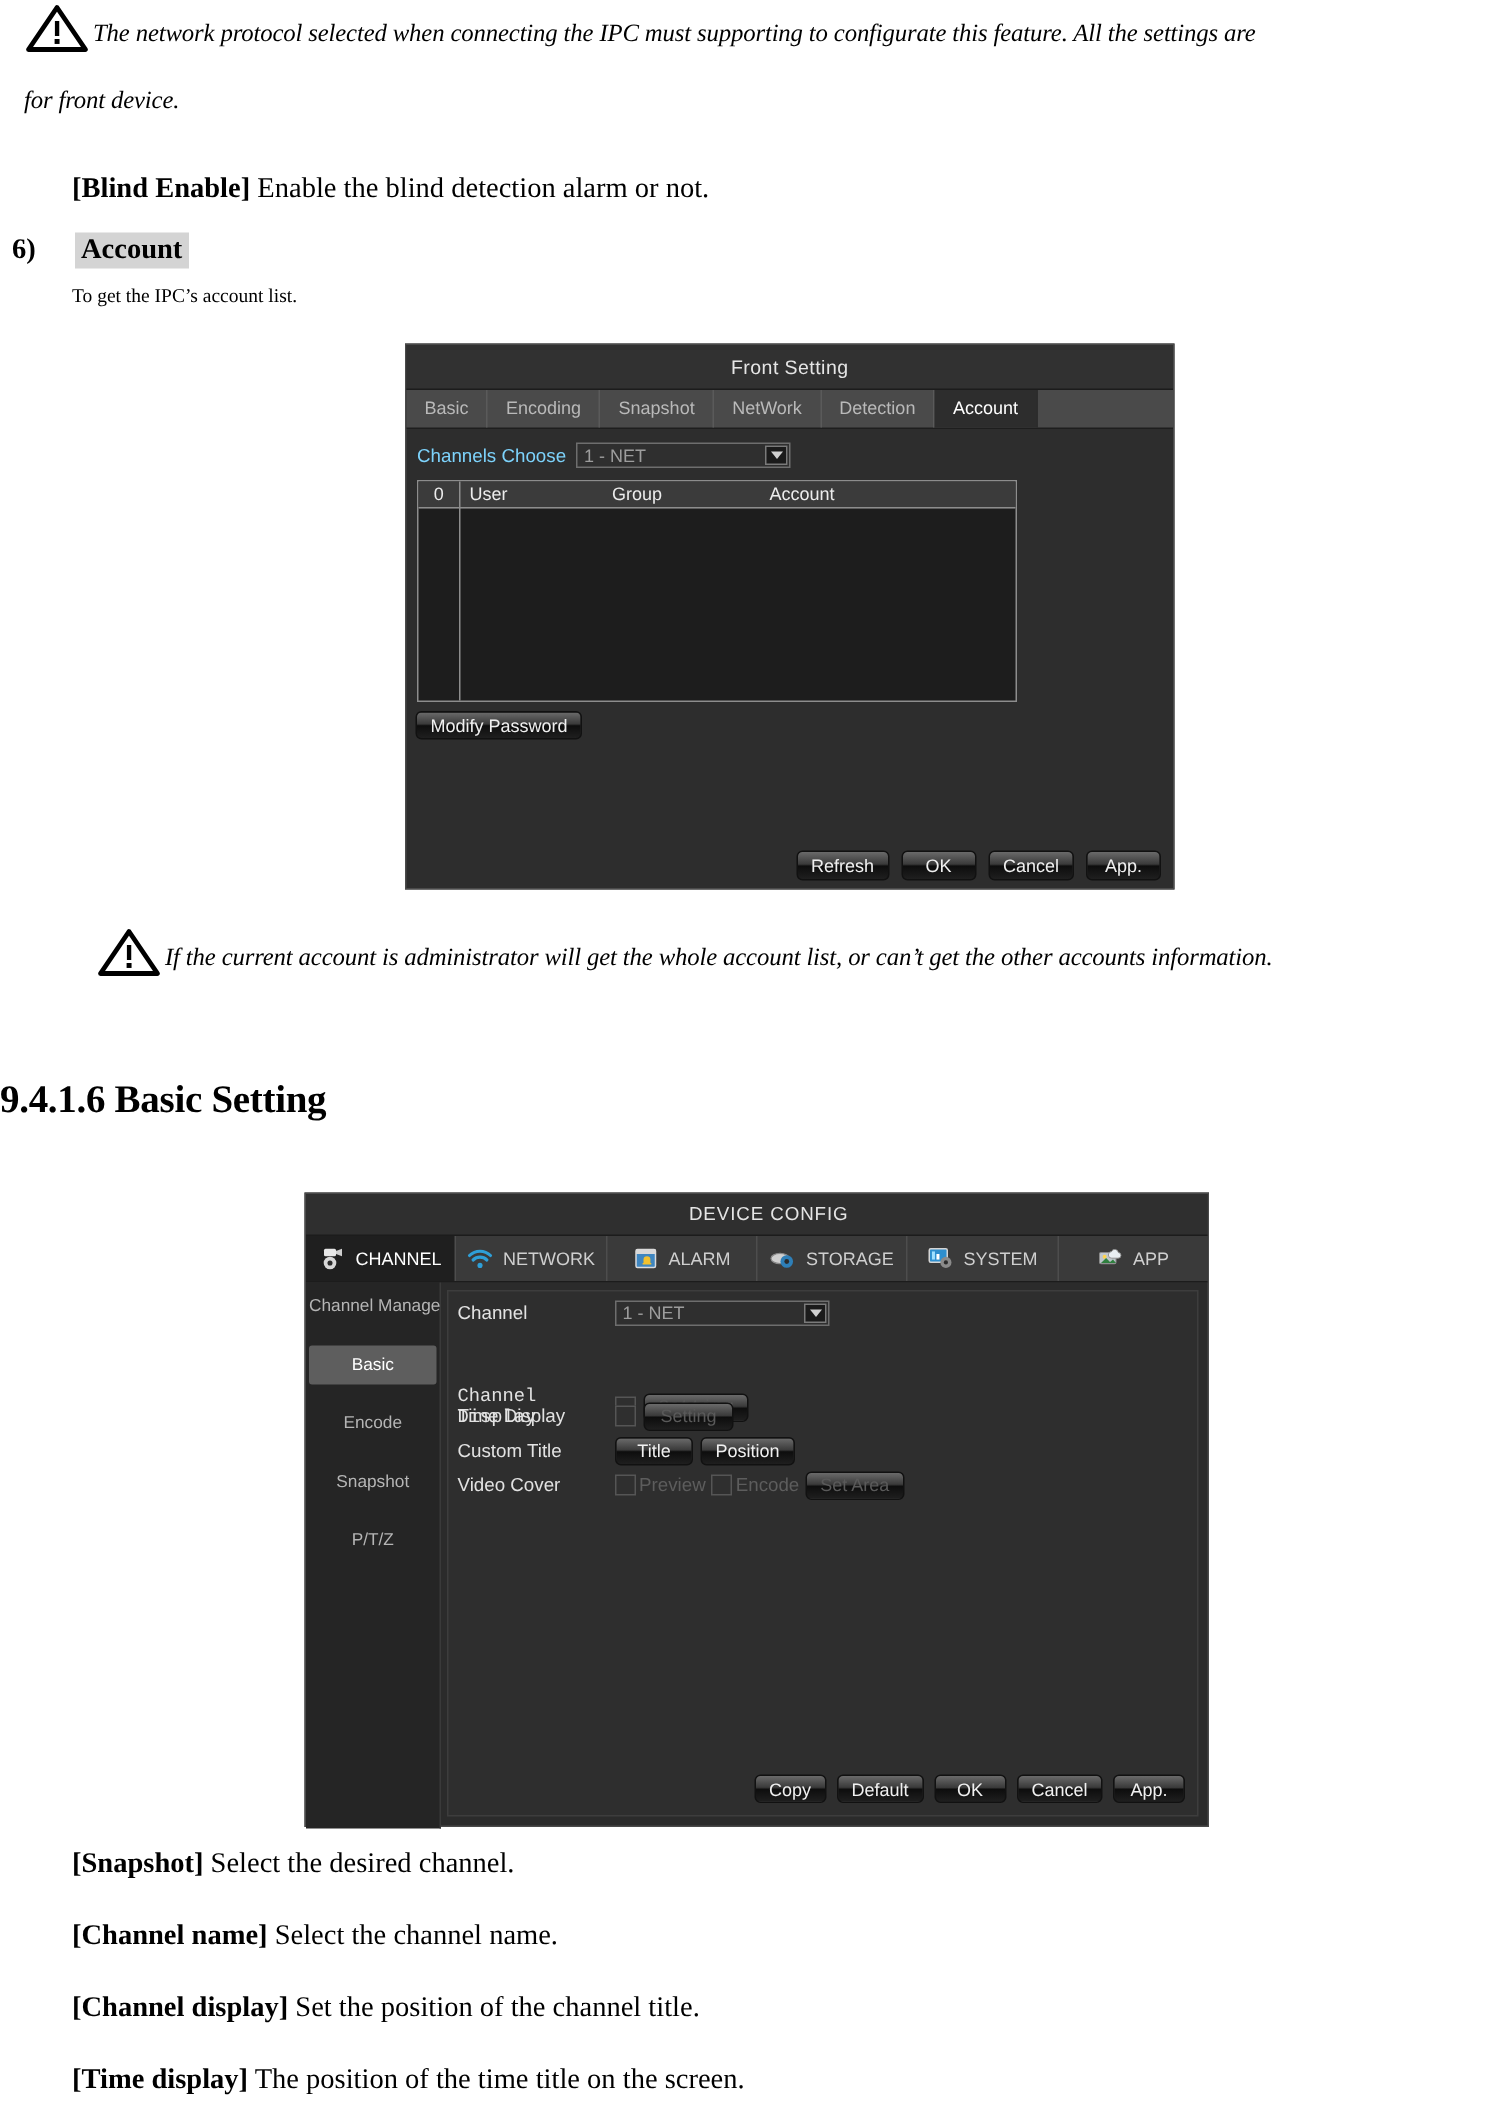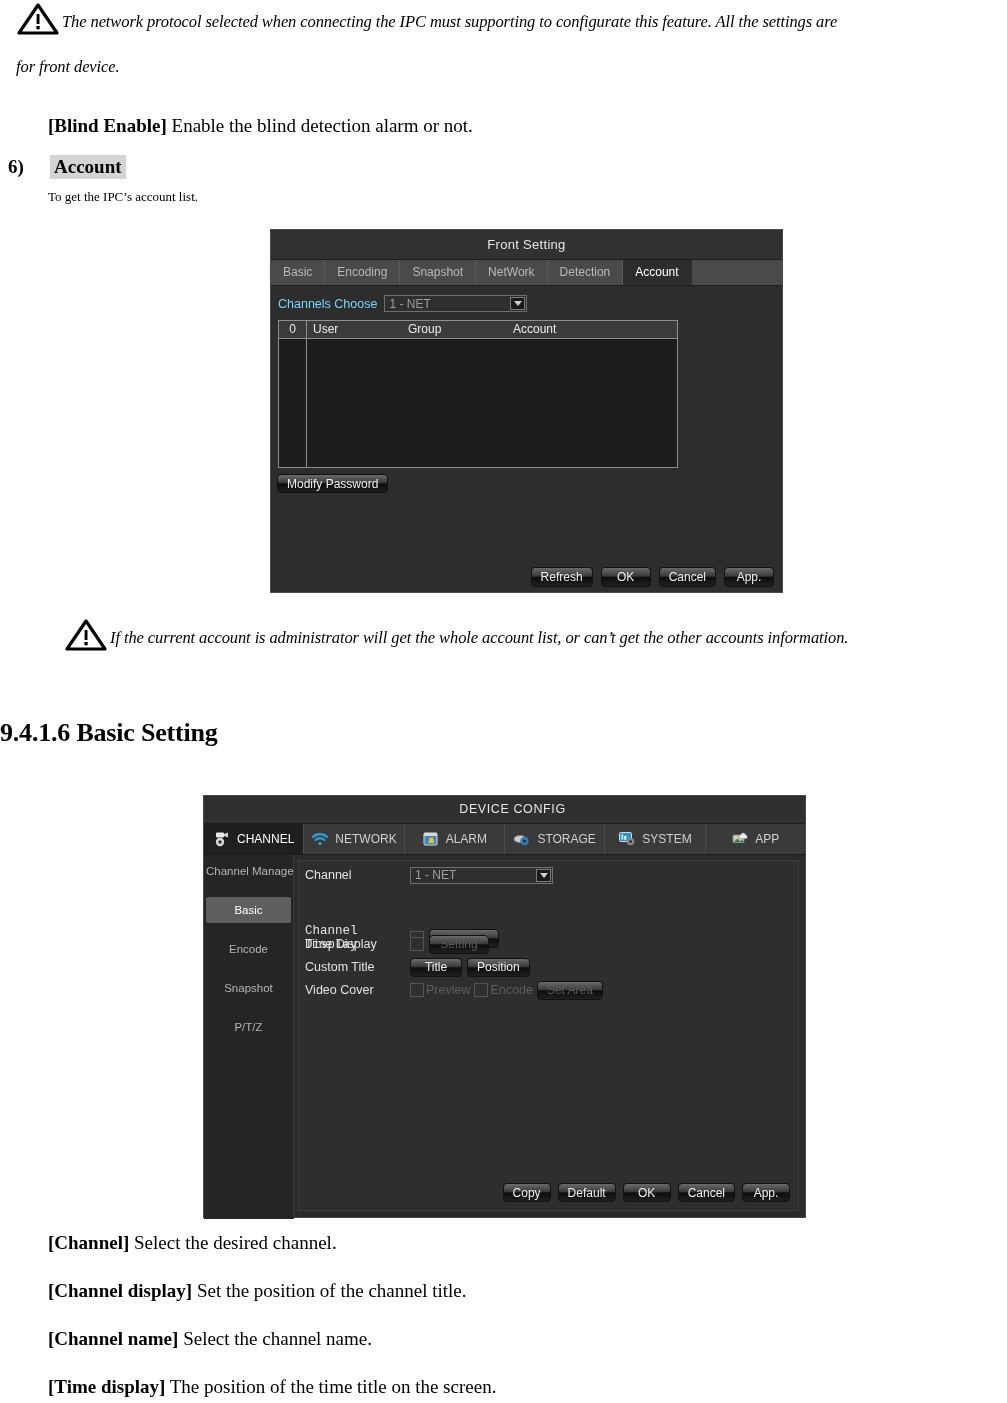--- a/index.html
+++ b/index.html
@@ -590,24 +590,24 @@
         <div class="btn">Cancel</div>
         <div class="btn">App.</div>
       </div>
 
     </div>
   </div>
 </div>
 
 <div class="tail-list">
   <p>
-    <b>[Channel]</b><span> Select the desired channel.</span>
+    <b>[Snapshot]</b><span> Select the desired channel.</span>
+  </p>
+  <p>
+    <b>[Channel name]</b><span> Select the channel name.</span>
   </p>
   <p>
     <b>[Channel display]</b><span> Set the position of the channel title.</span>
   </p>
   <p>
-    <b>[Channel name]</b><span> Select the channel name.</span>
-  </p>
-  <p>
     <b>[Time display]</b><span> The position of the time title on the screen.</span>
   </p>
 </div>
 
 </body></html>

